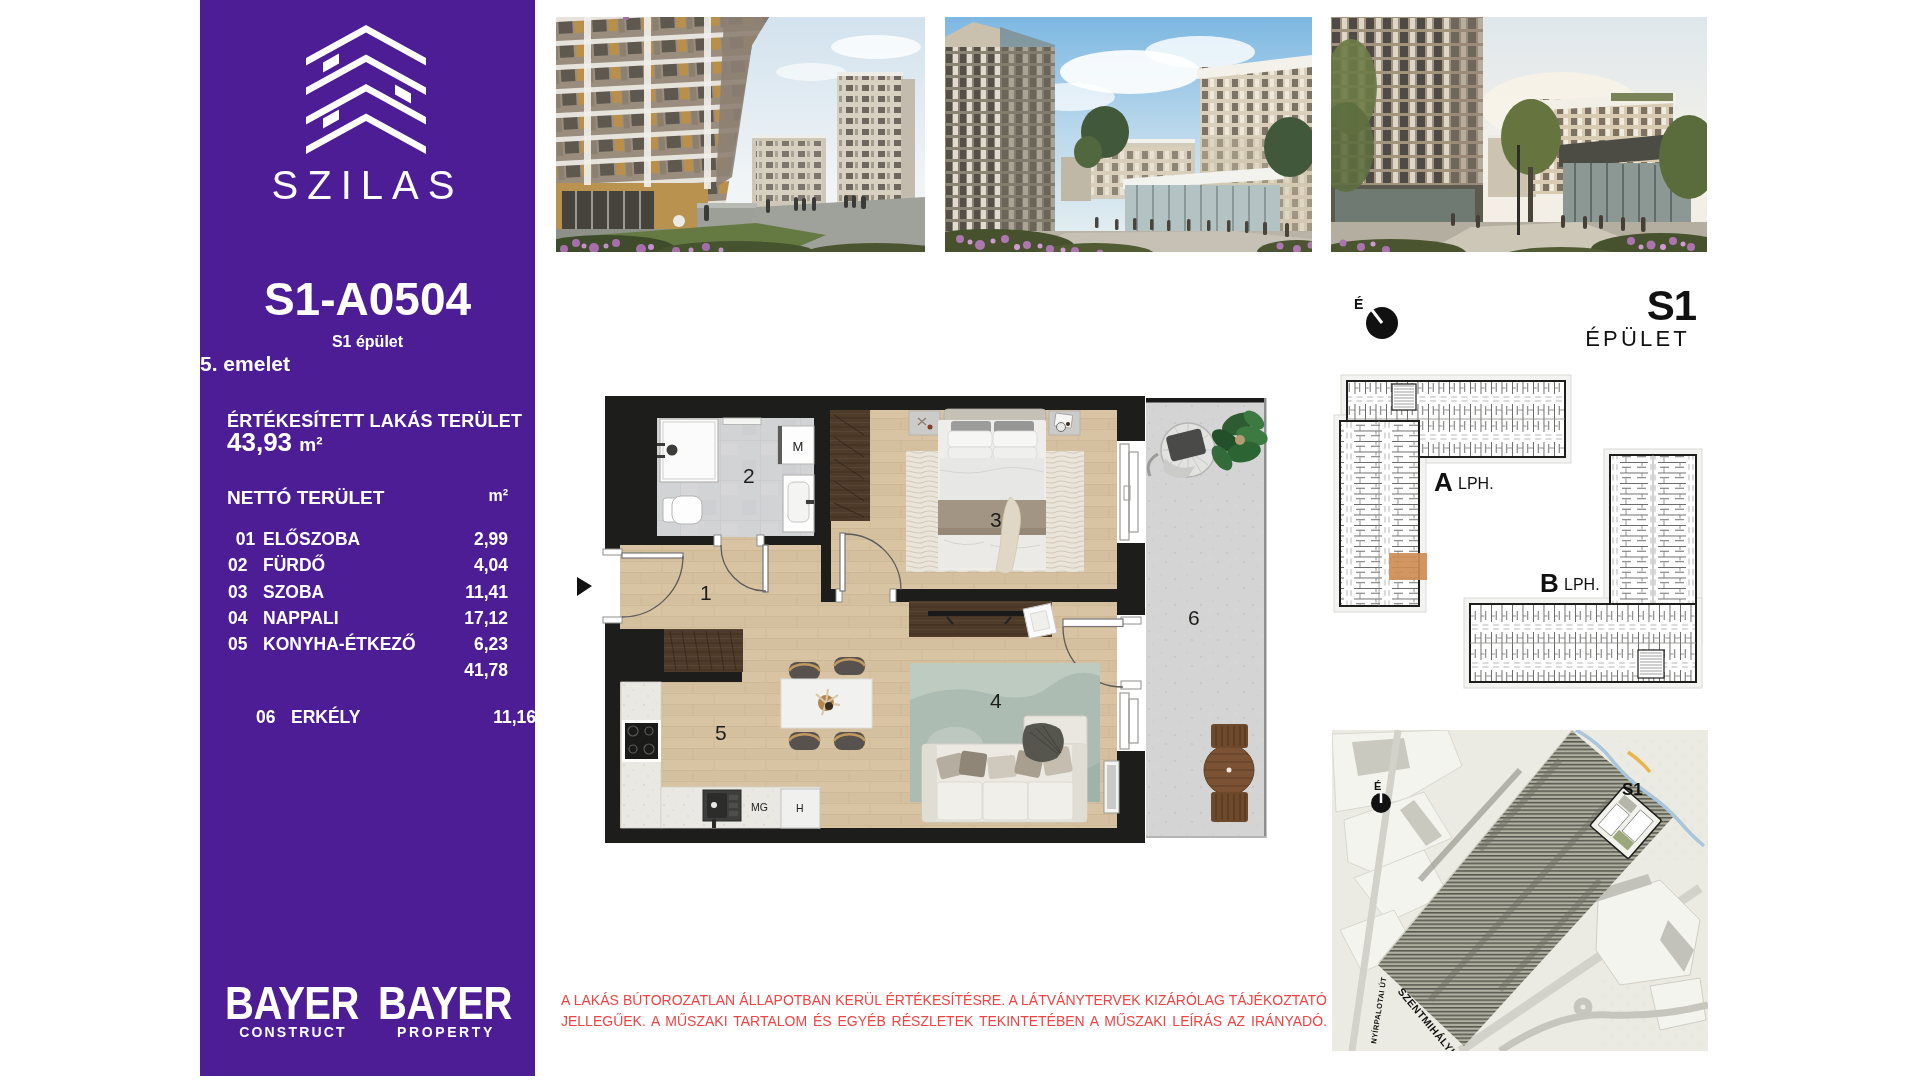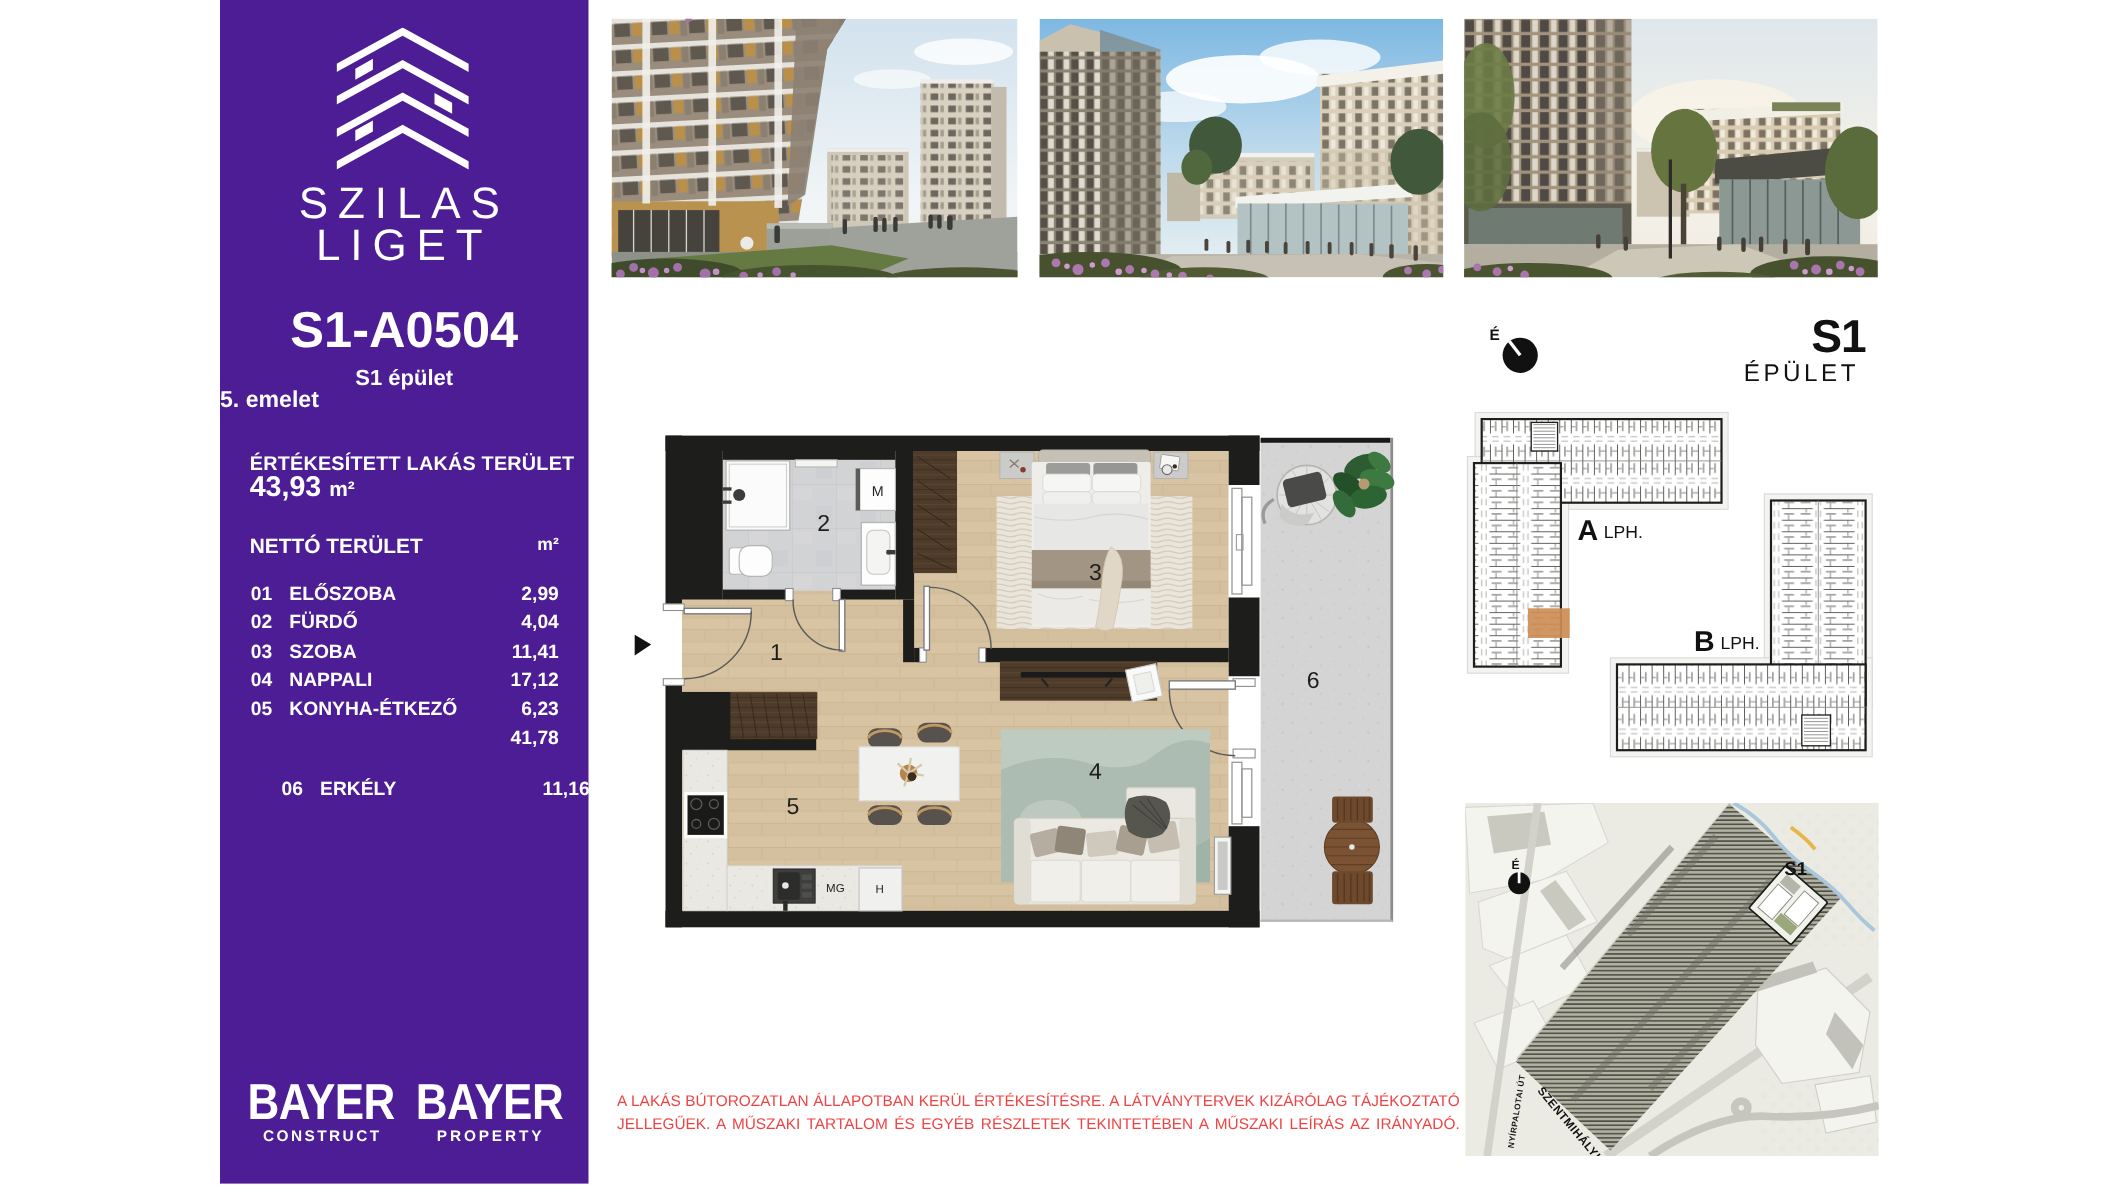--- a/index.html
+++ b/index.html
@@ -20,38 +20,37 @@
       <path d="M0,92 L60,59 L120,92 L120,99.5 L60,66.5 L0,99.5 Z"></path>
       <path d="M0,121.5 L60,88.5 L120,121.5 L120,129 L60,96 L0,129 Z"></path>
       <path d="M17,37.5 L33,28.5 L33,38.5 L17,47.5 Z"></path>
       <path d="M89,59.5 L105,68.5 L105,78.5 L89,69.5 Z"></path>
       <path d="M17,93.5 L33,84.5 L33,94.5 L17,103.5 Z"></path>
     </g>
   </svg>
 
   <div class="abs" style="left:0;top:163px;width:335px;text-align:center;font-size:40px;letter-spacing:9px;font-weight:400;">SZILAS</div>
 
-  <div class="abs" style="left:0;top:201px;width:335px;text-align:center;font-size:40px;letter-spacing:9px;font-weight:400;">LIGET</div>
 
   <div class="abs" style="left:0;top:272px;width:335px;text-align:center;font-size:46px;font-weight:700;">S1-A0504</div>
 
-  <div class="abs" style="left:0;top:333px;width:335px;text-align:center;font-size:20px;font-weight:700;">S1 épület</div>
+  <div class="abs" style="left:0;top:333px;width:335px;text-align:center;font-size:16px;font-weight:700;">S1 épület</div>
 
   <div class="abs" style="left:0;top:352px;width:335px;font-size:21px;font-weight:700;">5. emelet</div>
 
   <div class="abs" style="left:27px;top:411px;font-size:18px;font-weight:700;letter-spacing:0.2px;white-space:nowrap;">ÉRTÉKESÍTETT LAKÁS TERÜLET</div>
 
   <div class="abs" style="left:27px;top:427px;font-size:26px;font-weight:700;">43,93 <span style="font-size:19px;">m²</span></div>
 
   <div class="abs" style="left:27px;top:487px;font-size:19px;font-weight:700;">NETTÓ TERÜLET</div>
 
   <div class="abs" style="left:0px;top:487px;width:308px;text-align:right;font-size:16px;font-weight:700;">m²</div>
 
   <div class="abs" style="left:28px;top:526px;width:280px;font-size:17.5px;font-weight:700;line-height:26.3px;">
-    <div><span style="display:inline-block;width:35px;">01</span><span>ELŐSZOBA</span><span style="float:right;">2,99</span></div>
+    <div><span style="display:inline-block;width:35px;text-align:center;">01</span><span>ELŐSZOBA</span><span style="float:right;">2,99</span></div>
     <div><span style="display:inline-block;width:35px;">02</span><span>FÜRDŐ</span><span style="float:right;">4,04</span></div>
     <div><span style="display:inline-block;width:35px;">03</span><span>SZOBA</span><span style="float:right;">11,41</span></div>
     <div><span style="display:inline-block;width:35px;">04</span><span>NAPPALI</span><span style="float:right;">17,12</span></div>
     <div><span style="display:inline-block;width:35px;">05</span><span>KONYHA-ÉTKEZŐ</span><span style="float:right;">6,23</span></div>
     <div>
         <span style="float:right;">41,78</span>
       </div>
   </div>
 
   <div class="abs" style="left:28px;top:707px;width:280px;font-size:17.5px;font-weight:700;margin-left:28px;">

